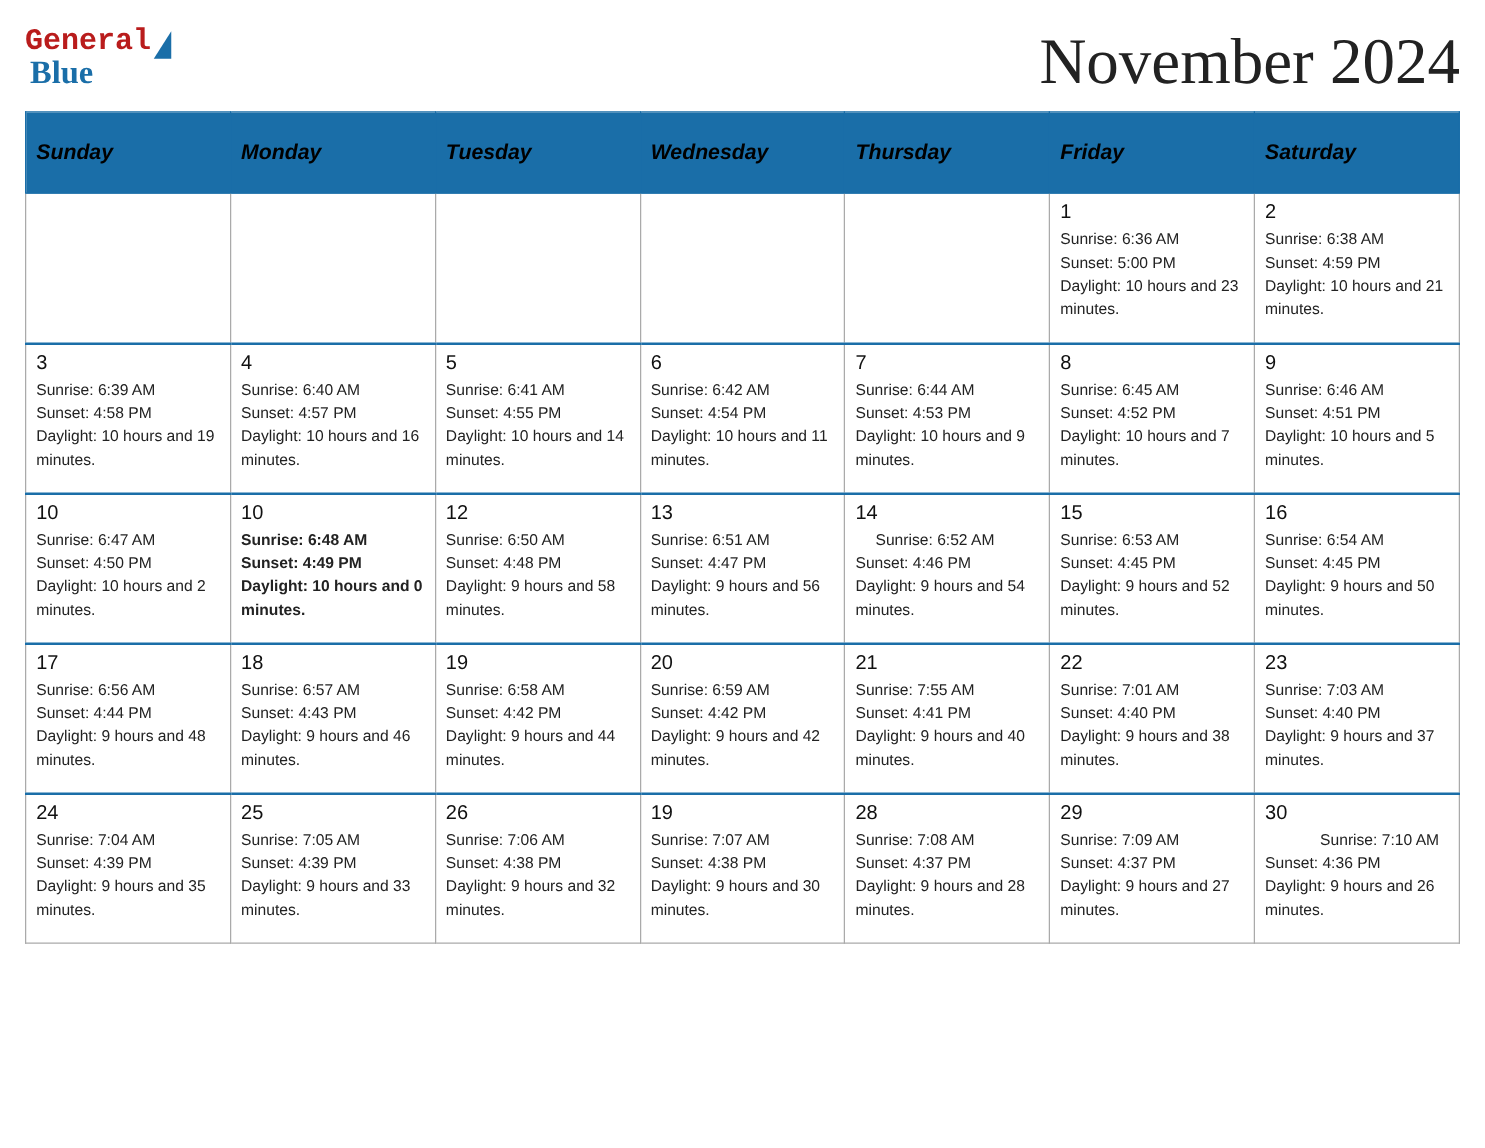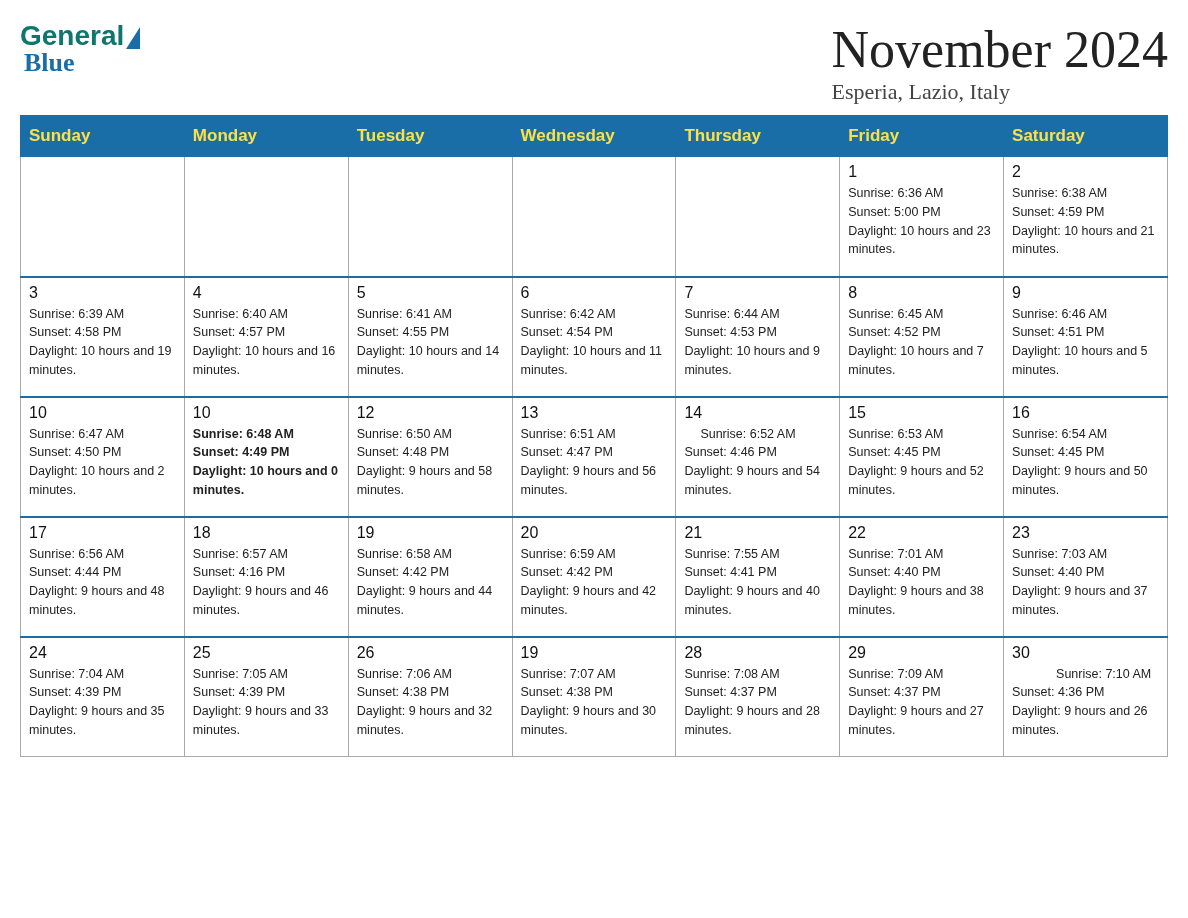--- a/index.html
+++ b/index.html
@@ -19,24 +19,24 @@
     .logo {
       display: flex;
       flex-direction: column;
       align-items: flex-start;
     }
     .logo-top {
       display: flex;
       align-items: center;
     }
     .logo-general {
-      font-size: 28px;
+      font-size: 24px;
       font-weight: bold;
-      color: #0f766e;
-      font-family: Liberation Sans, sans-serif;
+      color: #b91c1c;
+      font-family: Liberation Mono, monospace;
     }
     .logo-triangle {
       width: 0;
       height: 0;
       border-left: 14px solid transparent;
       border-bottom: 22px solid #1a6ea8;
       margin-left: 2px;
       margin-top: 4px;
     }
     .logo-blue {
@@ -61,26 +61,27 @@
       color: #444;
       font-family: Georgia, serif;
     }
     .calendar {
       width: 100%;
       border-collapse: collapse;
       border: 1px solid #aaa;
     }
     .calendar th {
       background-color: #1a6ea8;
-      color: #fde047;
+      color: #000000;
       font-size: 17px;
       font-weight: bold;
-      padding: 10px 8px;
+      padding: 22px 8px;
       text-align: left;
       border: 1px solid #1a6ea8;
+      font-style: italic;
     }
     .calendar td {
       vertical-align: top;
       padding: 6px 8px;
       border: 1px solid #aaa;
       width: 14.28%;
       min-height: 110px;
       height: 120px;
       font-size: 13px;
       color: #222;
@@ -111,21 +112,20 @@
 <div class="header">
   <div class="logo">
     <div class="logo-top">
       <span class="logo-general">General</span>
       <div class="logo-triangle"></div>
     </div>
     <span class="logo-blue">Blue</span>
   </div>
   <div class="title-block">
     <div class="main-title">November 2024</div>
-    <div class="subtitle">Esperia, Lazio, Italy</div>
   </div>
 </div>
 
 <table class="calendar">
   <thead>
     <tr>
     <th>Sunday</th>
         <th>Monday</th>
         <th>Tuesday</th>
         <th>Wednesday</th>
@@ -192,21 +192,21 @@
 Daylight: 9 hours and 52 minutes.</span></td>
         <td><span class="day-number">16</span><span class="day-info" style="white-space: pre-line;">Sunrise: 6:54 AM
 Sunset: 4:45 PM
 Daylight: 9 hours and 50 minutes.</span></td>
       </tr>
       <tr class="row-divider">
         <td><span class="day-number">17</span><span class="day-info" style="white-space: pre-line;">Sunrise: 6:56 AM
 Sunset: 4:44 PM
 Daylight: 9 hours and 48 minutes.</span></td>
         <td><span class="day-number">18</span><span class="day-info" style="white-space: pre-line;">Sunrise: 6:57 AM
-Sunset: 4:16 PM
+Sunset: 4:43 PM
 Daylight: 9 hours and 46 minutes.</span></td>
         <td><span class="day-number">19</span><span class="day-info" style="white-space: pre-line;">Sunrise: 6:58 AM
 Sunset: 4:42 PM
 Daylight: 9 hours and 44 minutes.</span></td>
         <td><span class="day-number">20</span><span class="day-info" style="white-space: pre-line;">Sunrise: 6:59 AM
 Sunset: 4:42 PM
 Daylight: 9 hours and 42 minutes.</span></td>
         <td><span class="day-number">21</span><span class="day-info" style="white-space: pre-line;">Sunrise: 7:55 AM
 Sunset: 4:41 PM
 Daylight: 9 hours and 40 minutes.</span></td>

